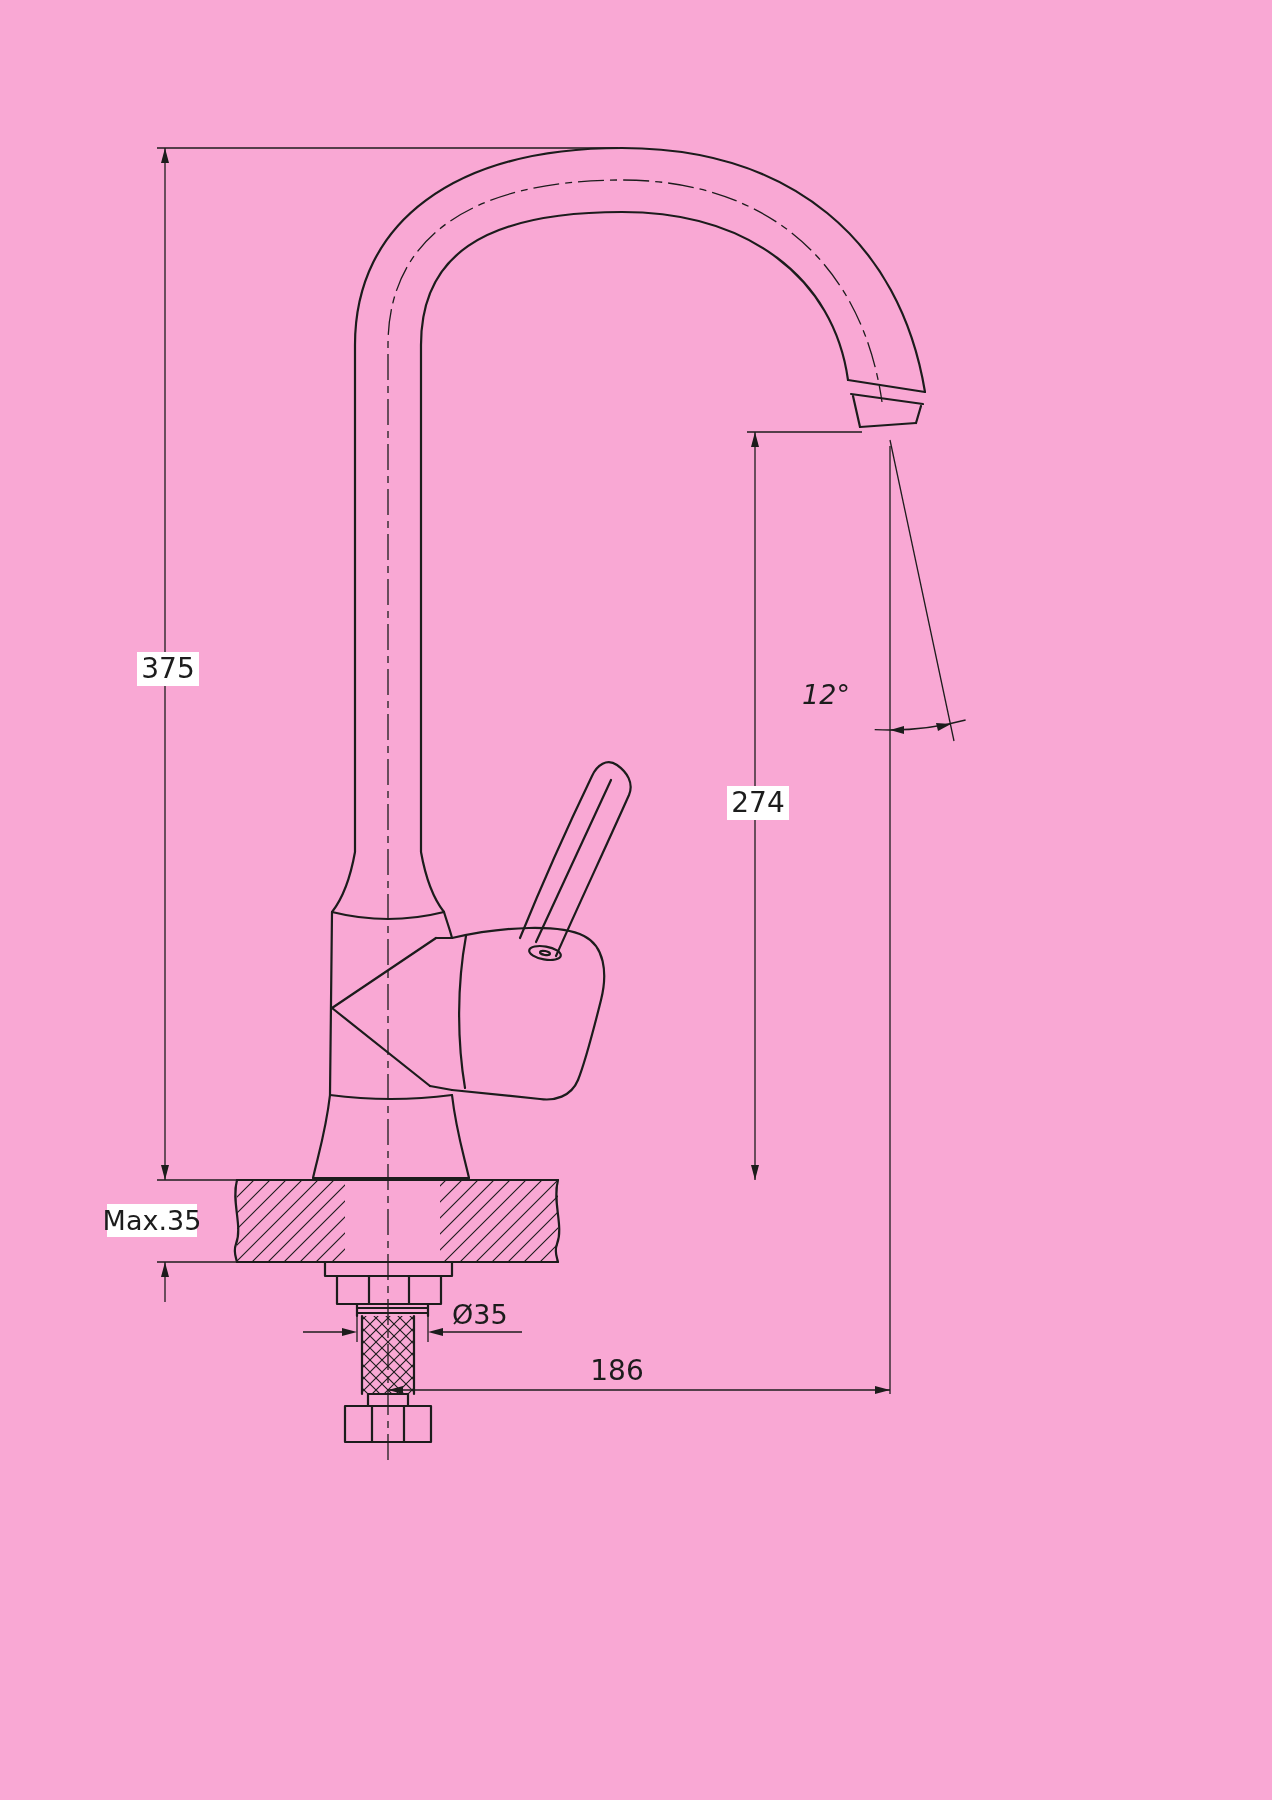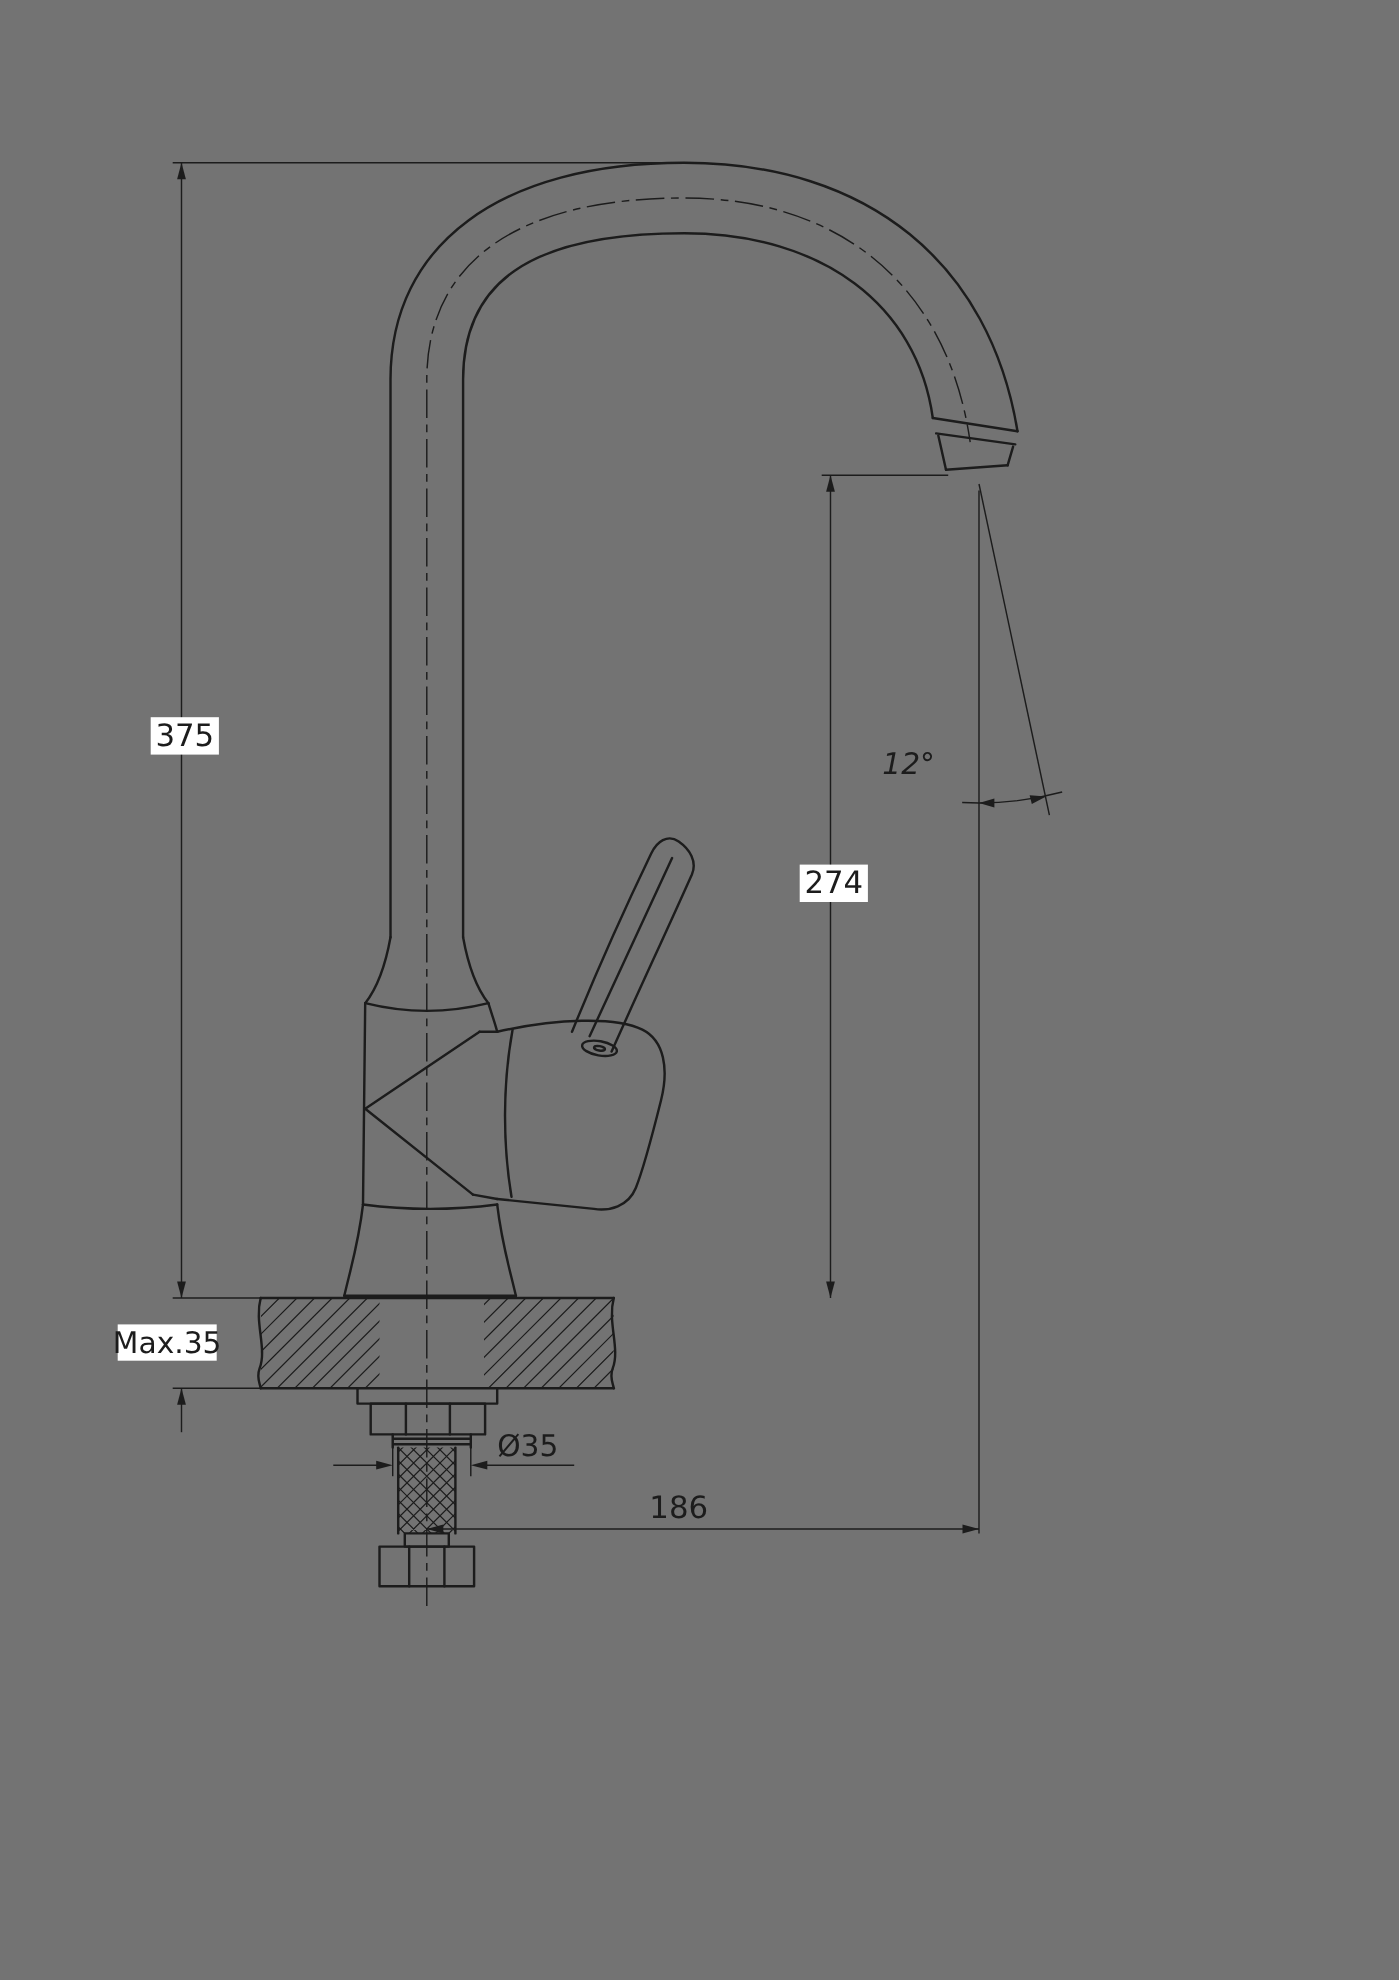--- a/index.html
+++ b/index.html
@@ -7,21 +7,21 @@
     padding: 0;
     background: #ffffff;
     width: 1272px;
     height: 1800px;
     font-family: "DejaVu Sans", sans-serif;
   }
   .drawing-stage {
     position: relative;
     width: 1272px;
     height: 1800px;
-    background: #737373;
+    background: #f9a8d4;
   }
   svg { display: block; }
   .outline      { stroke: #1c1c1c; stroke-width: 2.2; fill: none; stroke-linecap: round; stroke-linejoin: round; }
   .thin         { stroke: #1c1c1c; stroke-width: 1.3; fill: none; stroke-linecap: butt; }
   .hatch        { stroke: #1c1c1c; stroke-width: 1.1; fill: none; }
   .centerline   { stroke: #1c1c1c; stroke-width: 1.3; fill: none; stroke-dasharray: 26 6 7 6; }
   .arrow        { fill: #1c1c1c; stroke: none; }
   .label-bg     { fill: #ffffff; stroke: none; }
   .dim-text     { font-family: "DejaVu Sans", sans-serif; font-size: 28px; fill: #1c1c1c; }
   .dim-text-sm  { font-family: "DejaVu Sans", sans-serif; font-size: 27px; fill: #1c1c1c; }

